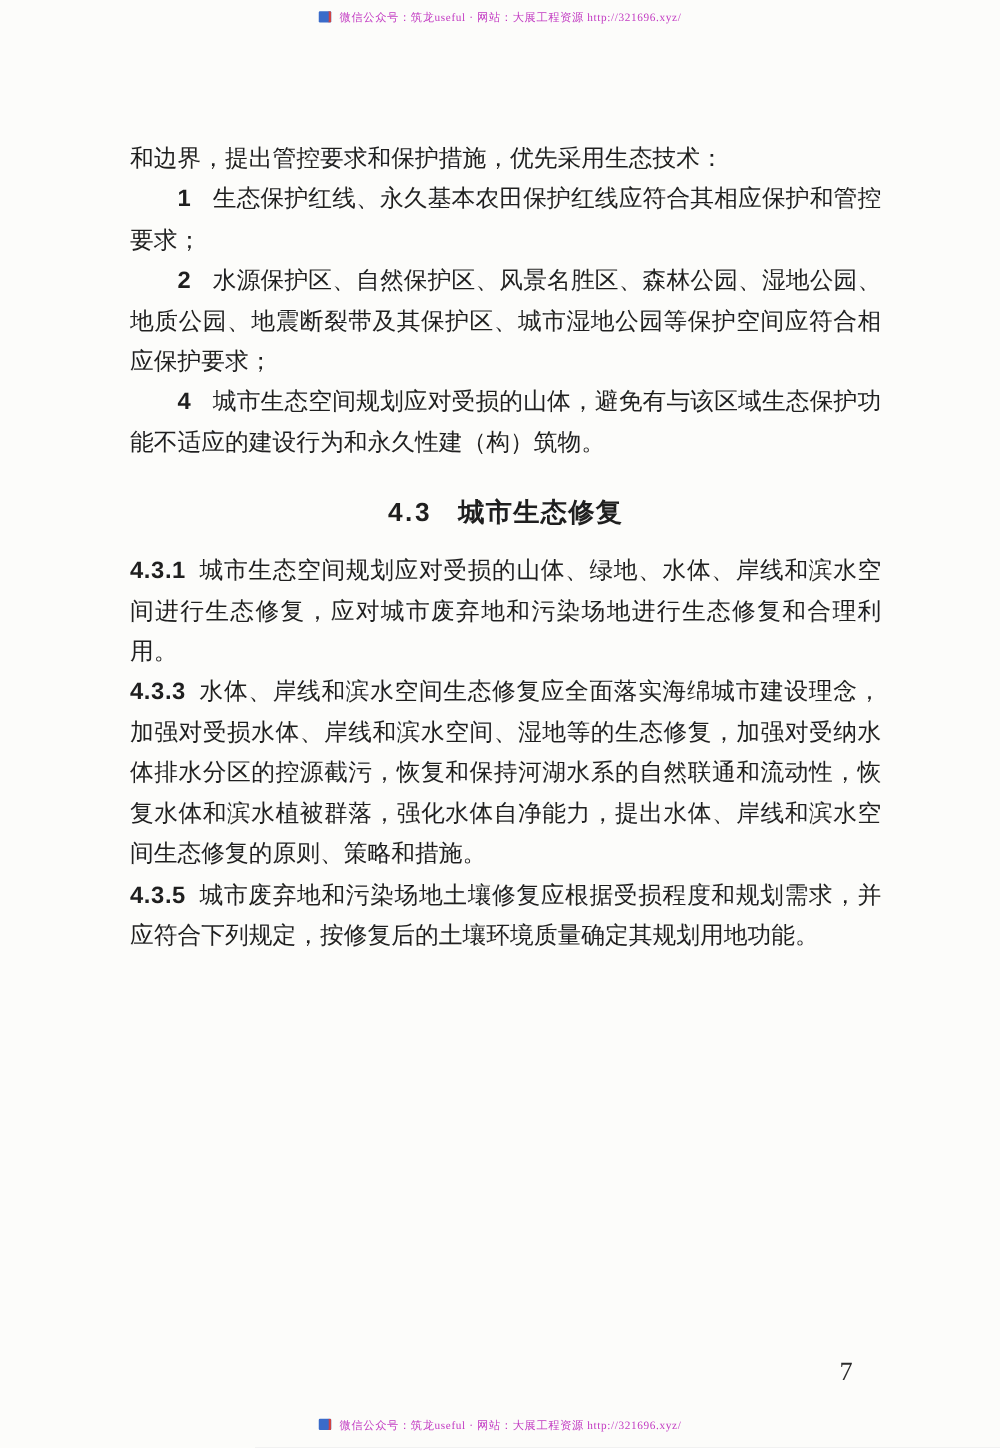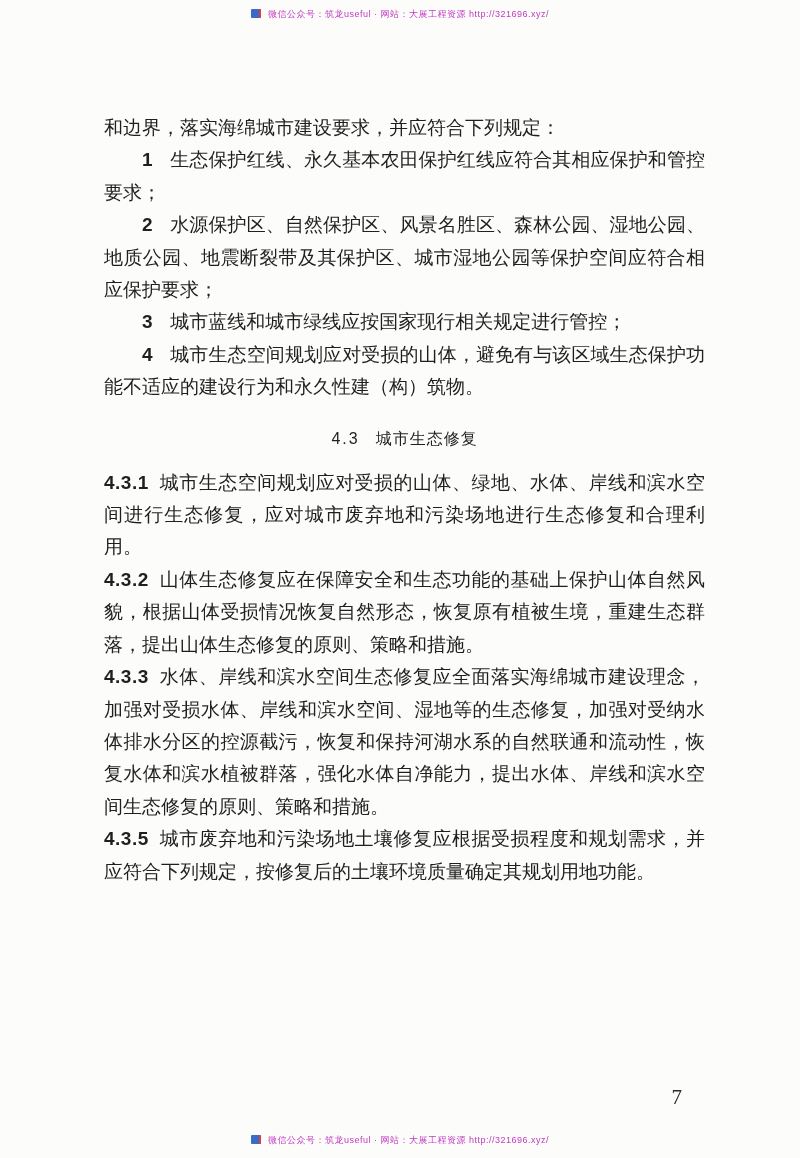--- a/index.html
+++ b/index.html
@@ -18,21 +18,21 @@
     color: #1f1f1f;
   }
   .watermark {
     position: absolute;
     left: 0;
     width: 100%;
     text-align: center;
     font-size: 9px;
     letter-spacing: 0.5px;
     color: #c23ac2;
-    font-family: Liberation Sans, sans-serif;
+    font-family: Liberation Serif, serif;
     white-space: nowrap;
   }
   .watermark.top { top: 8px; }
   .watermark.bottom { bottom: 11px; }
   .wm-badge {
     display: inline-block;
     width: 10px;
     height: 9px;
     margin-right: 4px;
     vertical-align: -1px;
@@ -63,22 +63,22 @@
   }
   .clause-num {
     font-family: Liberation Sans, sans-serif;
     font-weight: 700;
     margin-right: 0.55em;
     letter-spacing: 0.5px;
   }
   .heading {
     margin: 25px 0 17px 0;
     text-align: center;
-    font-size: 16px;
-    font-weight: 400;
+    font-size: 21px;
+    font-weight: 700;
     font-family: "Liberation Sans", "DejaVu Sans", sans-serif;
     letter-spacing: 1px;
   }
   .heading .h-num { margin-right: 1em; letter-spacing: 2px; }
   .page-number {
     position: absolute;
     right: 118px;
     bottom: 48px;
     font-size: 21px;
     font-family: "Liberation Serif", "DejaVu Serif", serif;
@@ -90,49 +90,43 @@
 
 <div class="page">
 
   <div class="watermark top">
     <span class="wm-badge"></span>
     <span>微信公众号：筑龙useful · 网站：大展工程资源 http://321696.xyz/</span>
   </div>
 
   <div class="content">
 
-    <p class="para">和边界，落实海绵城市建设要求，并应符合下列规定：</p>
+    <p class="para">和边界，提出管控要求和保护措施，优先采用生态技术：</p>
 
     <p class="para item">
       <span class="num">1</span><span>生态保护红线、永久基本农田保护红线应符合其相应保护和管控要求；</span>
     </p>
 
     <p class="para item">
       <span class="num">2</span><span>水源保护区、自然保护区、风景名胜区、森林公园、湿地公园、地质公园、地震断裂带及其保护区、城市湿地公园等保护空间应符合相应保护要求；</span>
     </p>
 
-    <p class="para item">
-      <span class="num">3</span><span>城市蓝线和城市绿线应按国家现行相关规定进行管控；</span>
-    </p>
 
     <p class="para item">
       <span class="num">4</span><span>城市生态空间规划应对受损的山体，避免有与该区域生态保护功能不适应的建设行为和永久性建（构）筑物。</span>
     </p>
 
     <h2 class="heading">
       <span class="h-num">4.3</span><span>城市生态修复</span>
     </h2>
 
     <p class="para">
       <span class="clause-num">4.3.1</span><span>城市生态空间规划应对受损的山体、绿地、水体、岸线和滨水空间进行生态修复，应对城市废弃地和污染场地进行生态修复和合理利用。</span>
     </p>
 
-    <p class="para">
-      <span class="clause-num">4.3.2</span><span>山体生态修复应在保障安全和生态功能的基础上保护山体自然风貌，根据山体受损情况恢复自然形态，恢复原有植被生境，重建生态群落，提出山体生态修复的原则、策略和措施。</span>
-    </p>
 
     <p class="para">
       <span class="clause-num">4.3.3</span><span>水体、岸线和滨水空间生态修复应全面落实海绵城市建设理念，加强对受损水体、岸线和滨水空间、湿地等的生态修复，加强对受纳水体排水分区的控源截污，恢复和保持河湖水系的自然联通和流动性，恢复水体和滨水植被群落，强化水体自净能力，提出水体、岸线和滨水空间生态修复的原则、策略和措施。</span>
     </p>
 
 
     <p class="para">
       <span class="clause-num">4.3.5</span><span>城市废弃地和污染场地土壤修复应根据受损程度和规划需求，并应符合下列规定，按修复后的土壤环境质量确定其规划用地功能。</span>
     </p>
 

